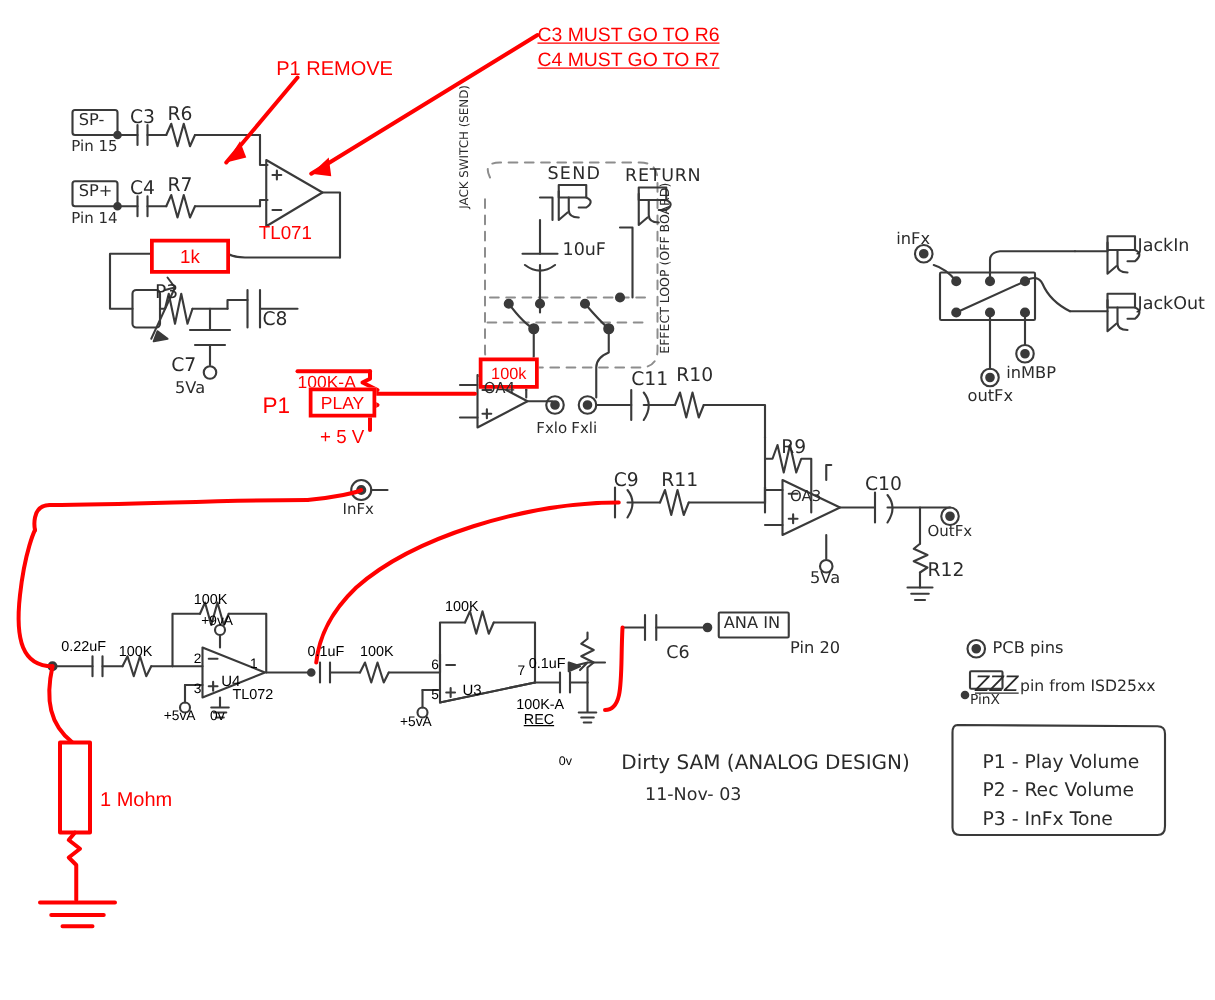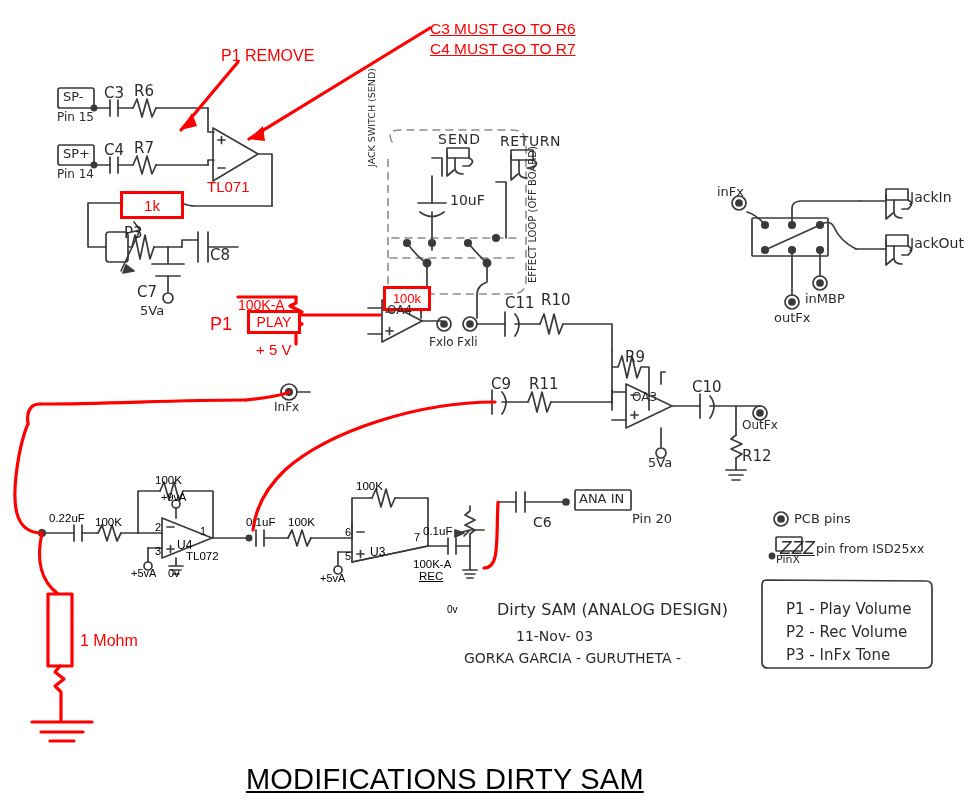--- a/index.html
+++ b/index.html
@@ -358,25 +358,23 @@
   <div class="txt" style="left:447px;top:604px;font-size:10px;">0v</div>
 
   <div class="txt hand" style="left:533px;top:514px;font-size:14px;">C6</div>
   <div class="txt hand" style="left:579px;top:491px;font-size:13px;">ANA IN</div>
   <div class="txt hand" style="left:612px;top:511px;font-size:13px;margin-left:20px;">Pin 20</div>
 
   <div class="txt red" style="left:80px;top:632px;font-size:16px;">1 Mohm</div>
 
   <div class="txt hand" style="left:457px;top:600px;font-size:16px;margin-left:40px;">Dirty SAM (ANALOG DESIGN)</div>
   <div class="txt hand" style="left:516px;top:628px;font-size:14px;">11-Nov- 03</div>
-  <div class="txt hand" style="left:464px;top:650px;font-size:14px;">GORKA GARCIA - GURUTHETA -</div>
 
   <div class="txt hand" style="left:794px;top:511px;font-size:13px;">PCB pins</div>
   <div class="txt hand" style="left:780px;top:538px;font-size:17px;text-decoration:underline;font-style:italic;">ZZZ</div>
   <div class="txt hand" style="left:776px;top:553px;font-size:11px;">PinX</div>
   <div class="txt hand" style="left:816px;top:541px;font-size:12.5px;">pin from ISD25xx</div>
   <div class="txt hand" style="left:786px;top:600px;font-size:15px;">P1 - Play Volume</div>
   <div class="txt hand" style="left:786px;top:623px;font-size:15px;">P2 - Rec Volume</div>
   <div class="txt hand" style="left:786px;top:646px;font-size:15px;">P3 - InFx Tone</div>
 
-  <div class="txt title" style="left:246px;top:763px;">MODIFICATIONS DIRTY SAM</div>
 
 </div>
 
 </body></html>

